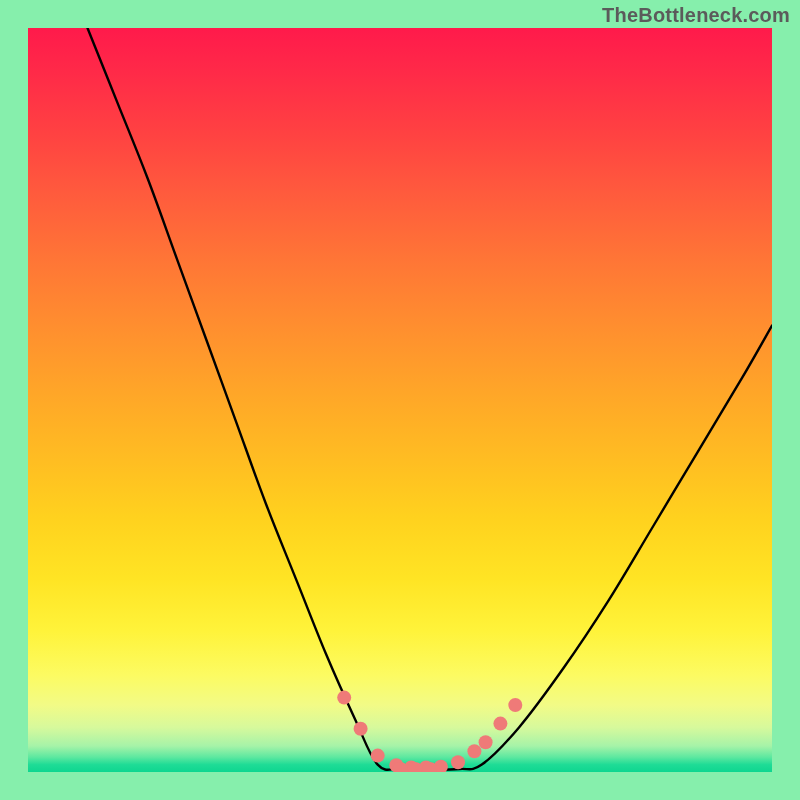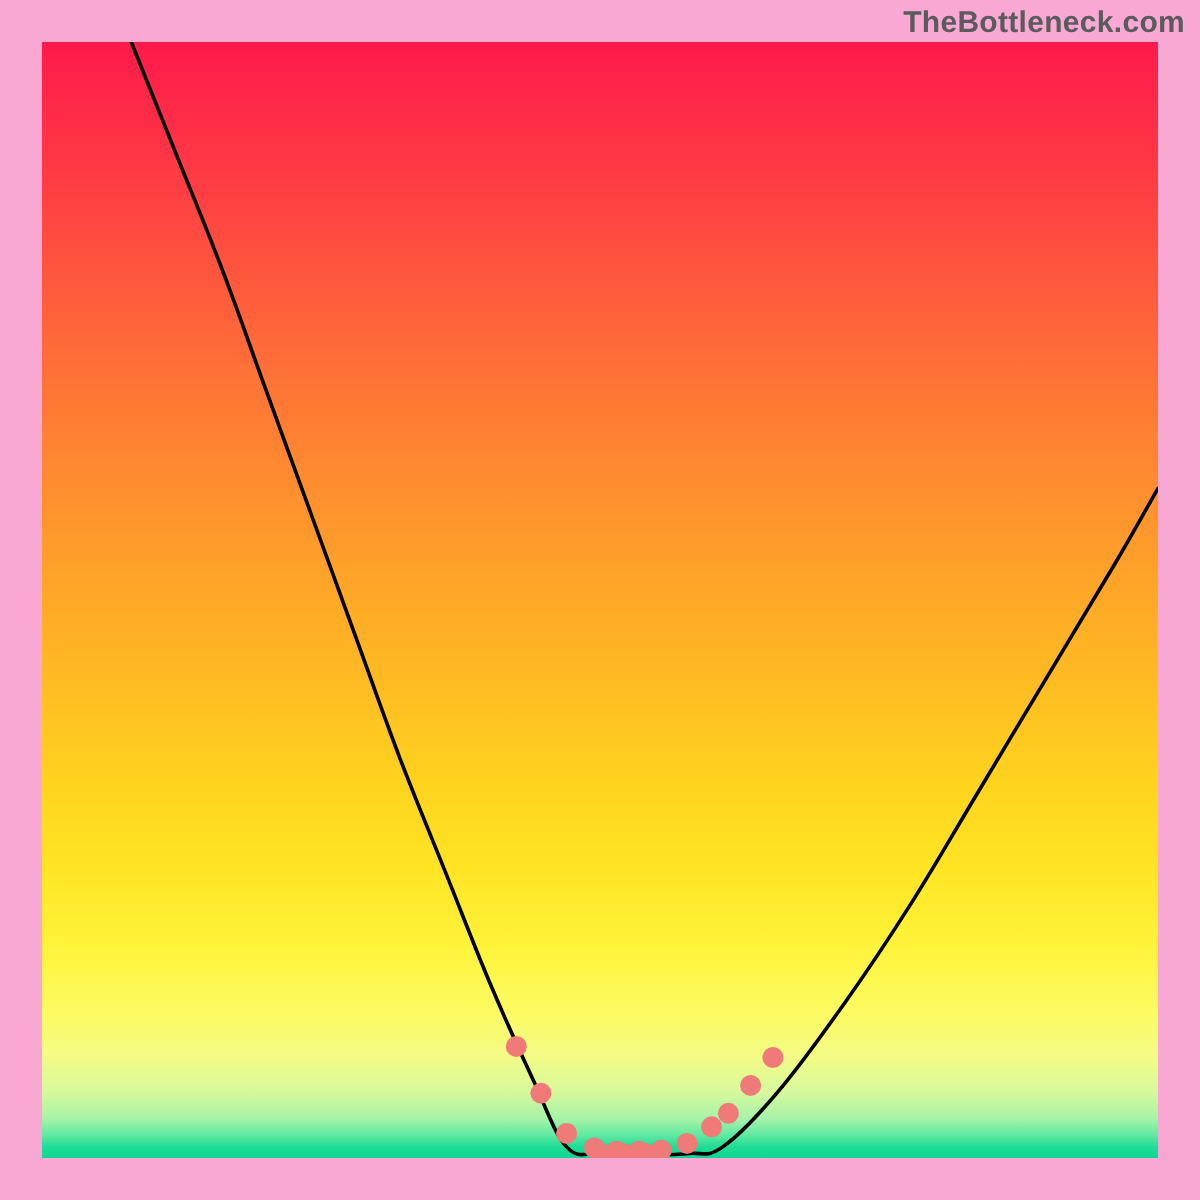--- a/index.html
+++ b/index.html
@@ -7,21 +7,21 @@
     padding: 0;
     width: 800px;
     height: 800px;
     overflow: hidden;
     background: #000;
     font-family: Arial, Helvetica, sans-serif;
   }
   .frame {
     position: absolute;
     inset: 0;
-    background: #f9a8d4;
+    background: #86efac;
   }
   .plot {
     position: absolute;
     left: 28px;
     top: 28px;
     width: 744px;
     height: 744px;
     
     background: linear-gradient(
       to bottom,

